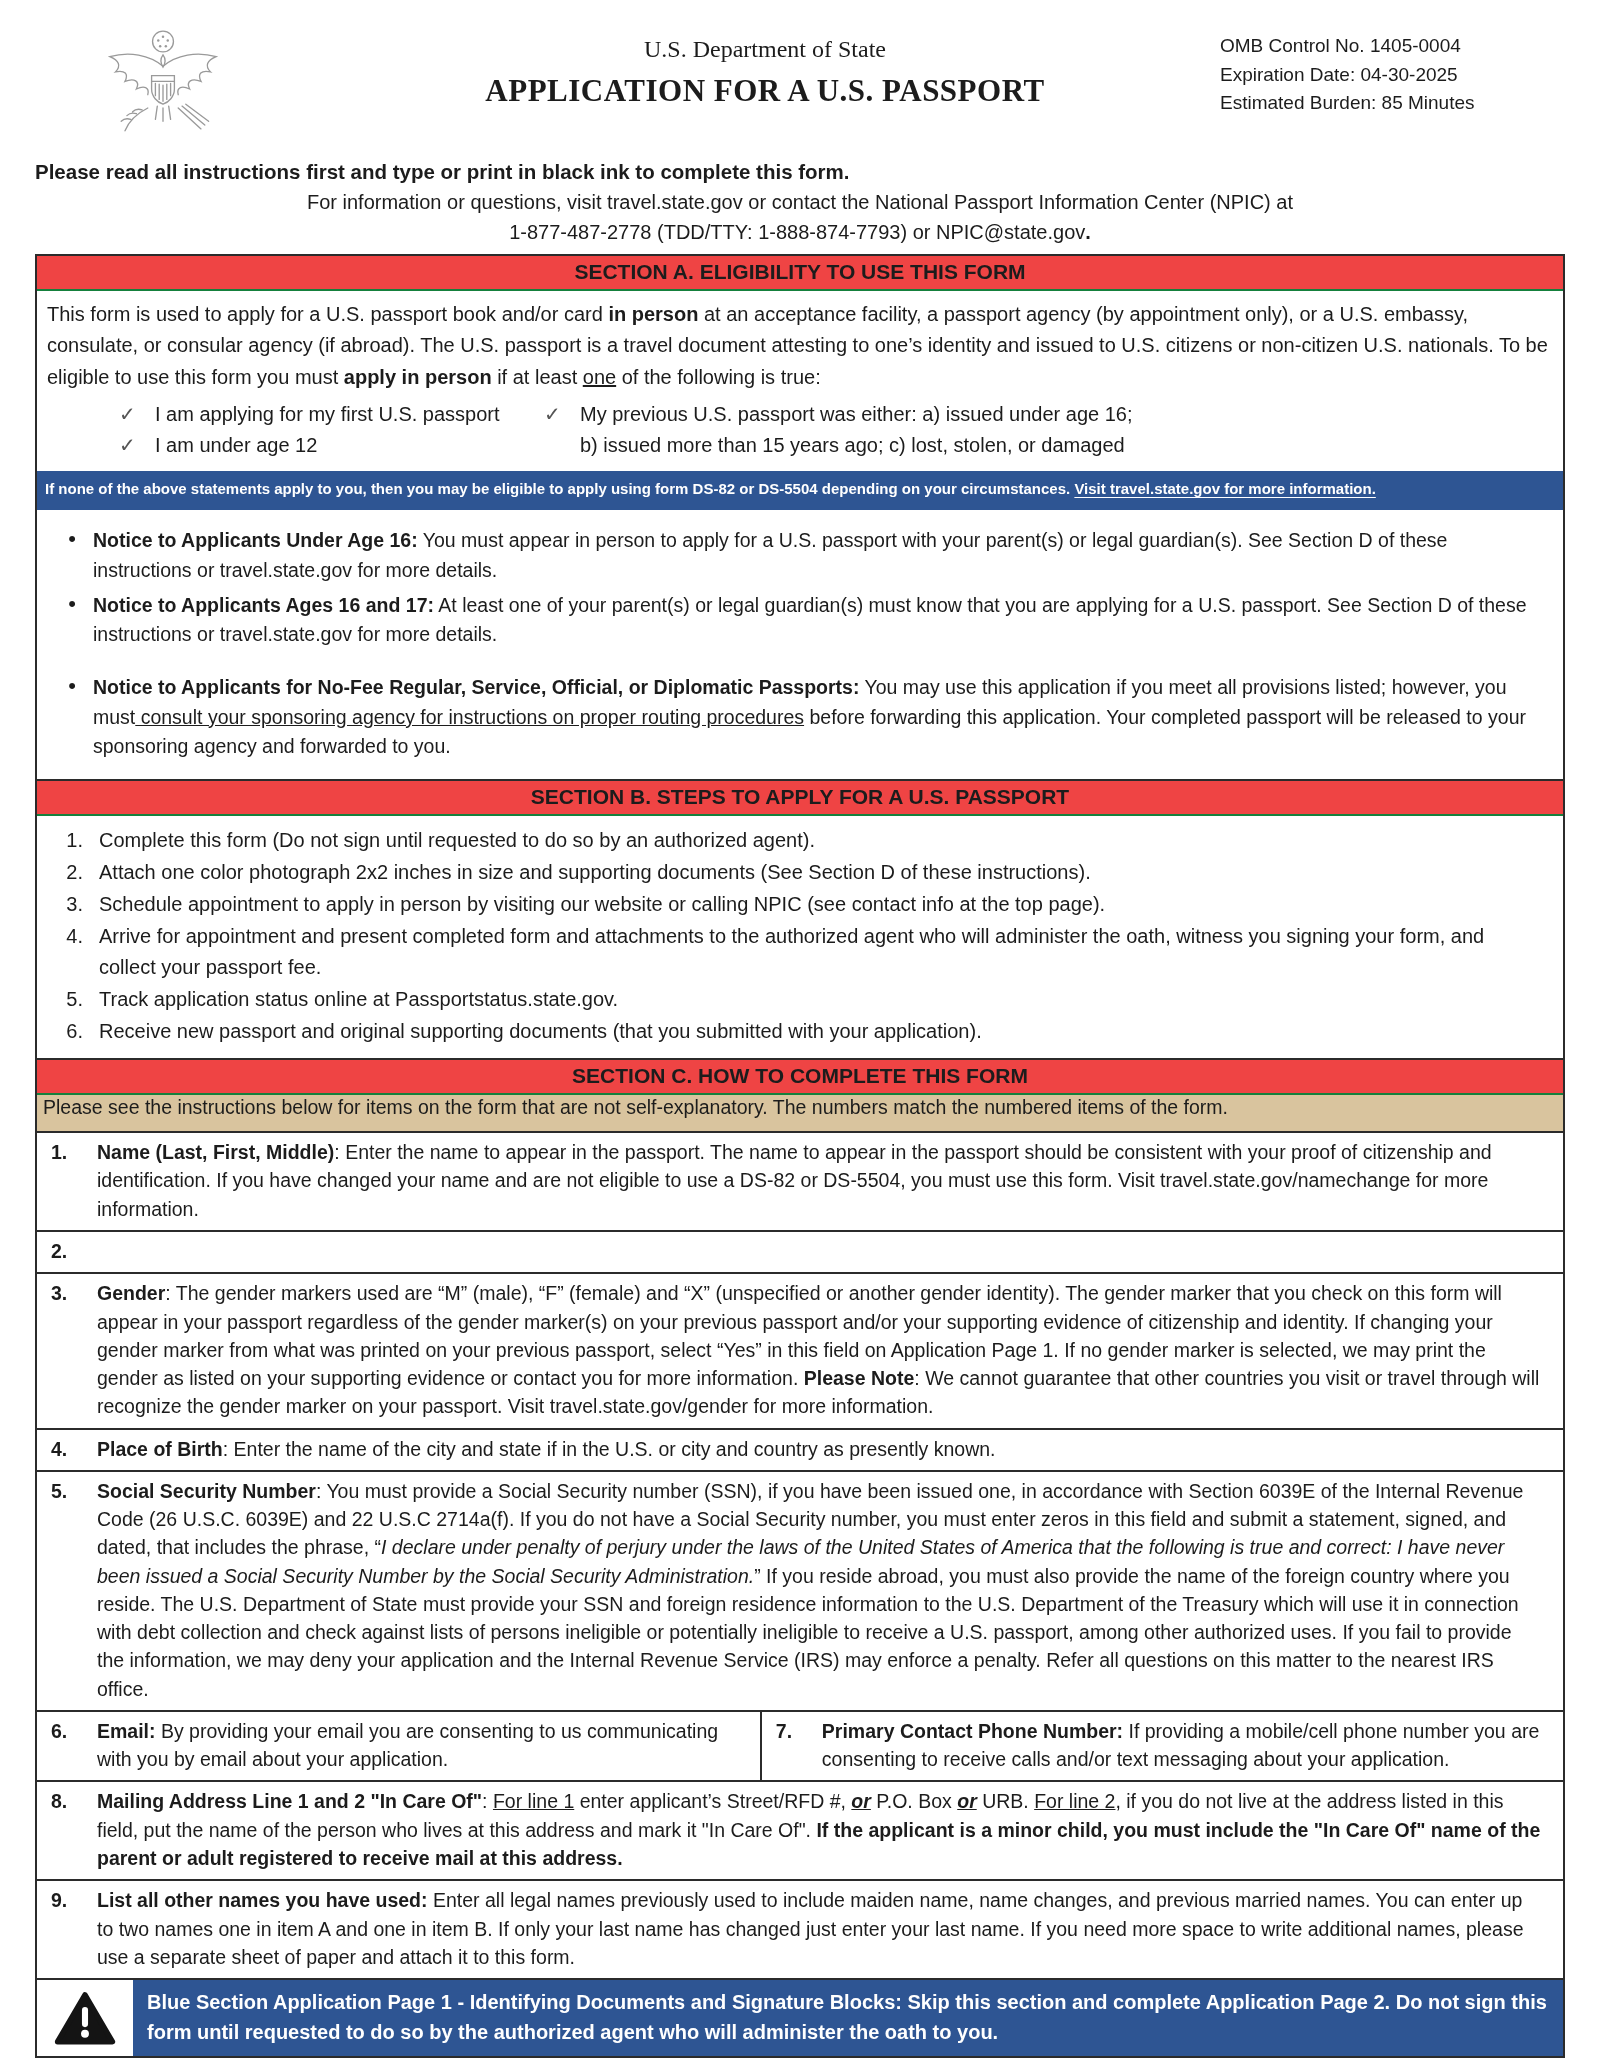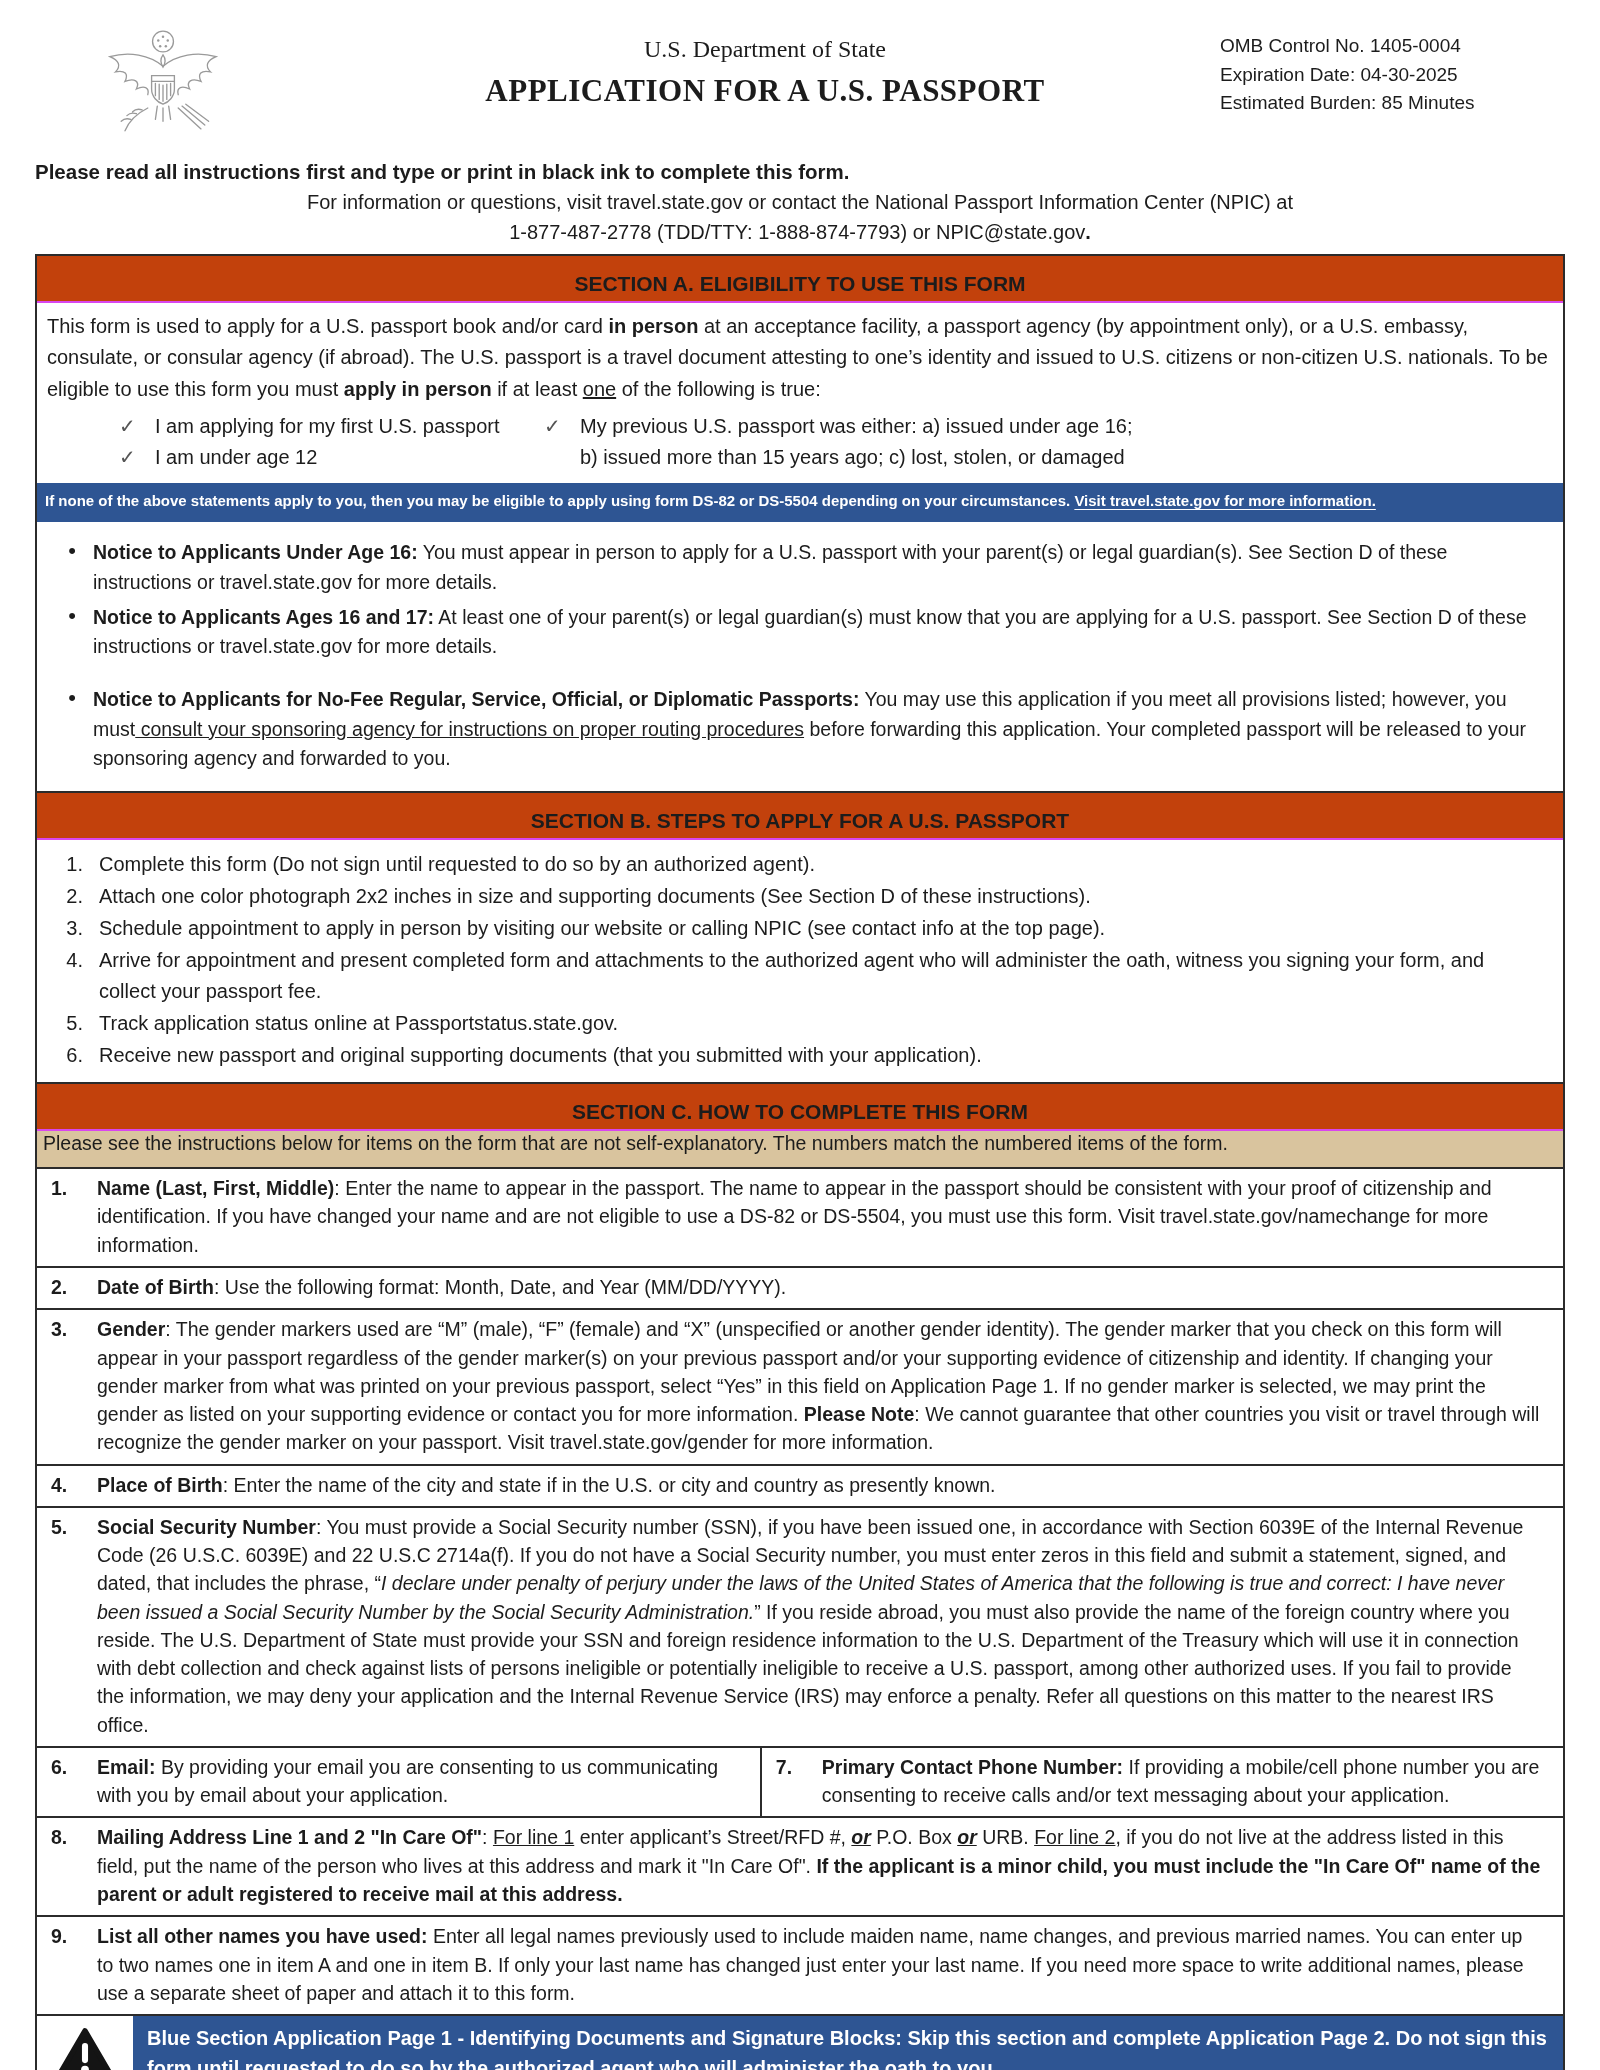--- a/index.html
+++ b/index.html
@@ -15,21 +15,21 @@
   .hdr-center{text-align:center;padding-top:18px;}
   .agency{font-family:"Liberation Serif","DejaVu Serif",serif;font-size:24px;}
   .form-title{font-family:"Liberation Serif","DejaVu Serif",serif;font-size:31px;font-weight:bold;margin-top:10px;letter-spacing:.5px;}
   .omb{font-size:19px;line-height:1.5;padding-top:14px;}
 
   .intro-bold{font-weight:bold;font-size:20.5px;margin-top:4px;}
   .intro-line{text-align:center;font-size:20px;margin-top:7px;}
 
   
   .form-box{border:2px solid #2b2b2b;margin-top:10px;}
-  .secbar{background:#c2410c;text-align:center;font-weight:bold;font-size:21px;padding:16px 0 5px;border-bottom:2px solid #d946ef;}
+  .secbar{background:#ef4444;text-align:center;font-weight:bold;font-size:21px;padding:4px 0 5px;border-bottom:2px solid #15803d;}
   .secbar.bt{border-top:2px solid #2b2b2b;}
   .secsub{background:#d9c49e;font-size:19.5px;padding:1px 6px 12px;}
 
   .pad-block{padding:6px 10px 8px;}
   .para{margin:2px 0 6px;font-size:20px;line-height:1.57;}
   .checkcols{display:flex;margin:6px 0 2px 72px;}
   .checkitem{display:flex;font-size:20px;line-height:1.55;}
   .checkcol.left{width:425px;}
   .mark{width:36px;color:#555;flex:0 0 36px;}
   .checkcol.right .ctext{width:560px;}
@@ -179,21 +179,20 @@
 
     <div class="secbar bt">SECTION C. HOW TO COMPLETE THIS FORM</div>
     <div class="secsub">Please see the instructions below for items on the form that are not self-explanatory. The numbers match the numbered items of the form.</div>
 
     <div class="item-row">
       <span class="inum">1.</span>
       <p class="itext"><span class="b">Name (Last, First, Middle)</span><span>: Enter the name to appear in the passport. The name to appear in the passport should be consistent with your proof of citizenship and identification. If you have changed your name and are not eligible to use a DS-82 or DS-5504, you must use this form. Visit travel.state.gov/namechange for more information.</span></p>
     </div>
     <div class="item-row">
       <span class="inum">2.</span>
-      <p class="itext"><span class="b">Date of Birth</span><span>: Use the following format: Month, Date, and Year (MM/DD/YYYY).</span></p>
     </div>
     <div class="item-row">
       <span class="inum">3.</span>
       <p class="itext"><span class="b">Gender</span><span>: The gender markers used are “M” (male), “F” (female) and “X” (unspecified or another gender identity). The gender marker that you check on this form will appear in your passport regardless of the gender marker(s) on your previous passport and/or your supporting evidence of citizenship and identity. If changing your gender marker from what was printed on your previous passport, select “Yes” in this field on Application Page 1. If no gender marker is selected, we may print the gender as listed on your supporting evidence or contact you for more information. </span><span class="b">Please Note</span><span>: We cannot guarantee that other countries you visit or travel through will recognize the gender marker on your passport. Visit travel.state.gov/gender for more information.</span></p>
     </div>
     <div class="item-row">
       <span class="inum">4.</span>
       <p class="itext"><span class="b">Place of Birth</span><span>: Enter the name of the city and state if in the U.S. or city and country as presently known.</span></p>
     </div>
     <div class="item-row">

